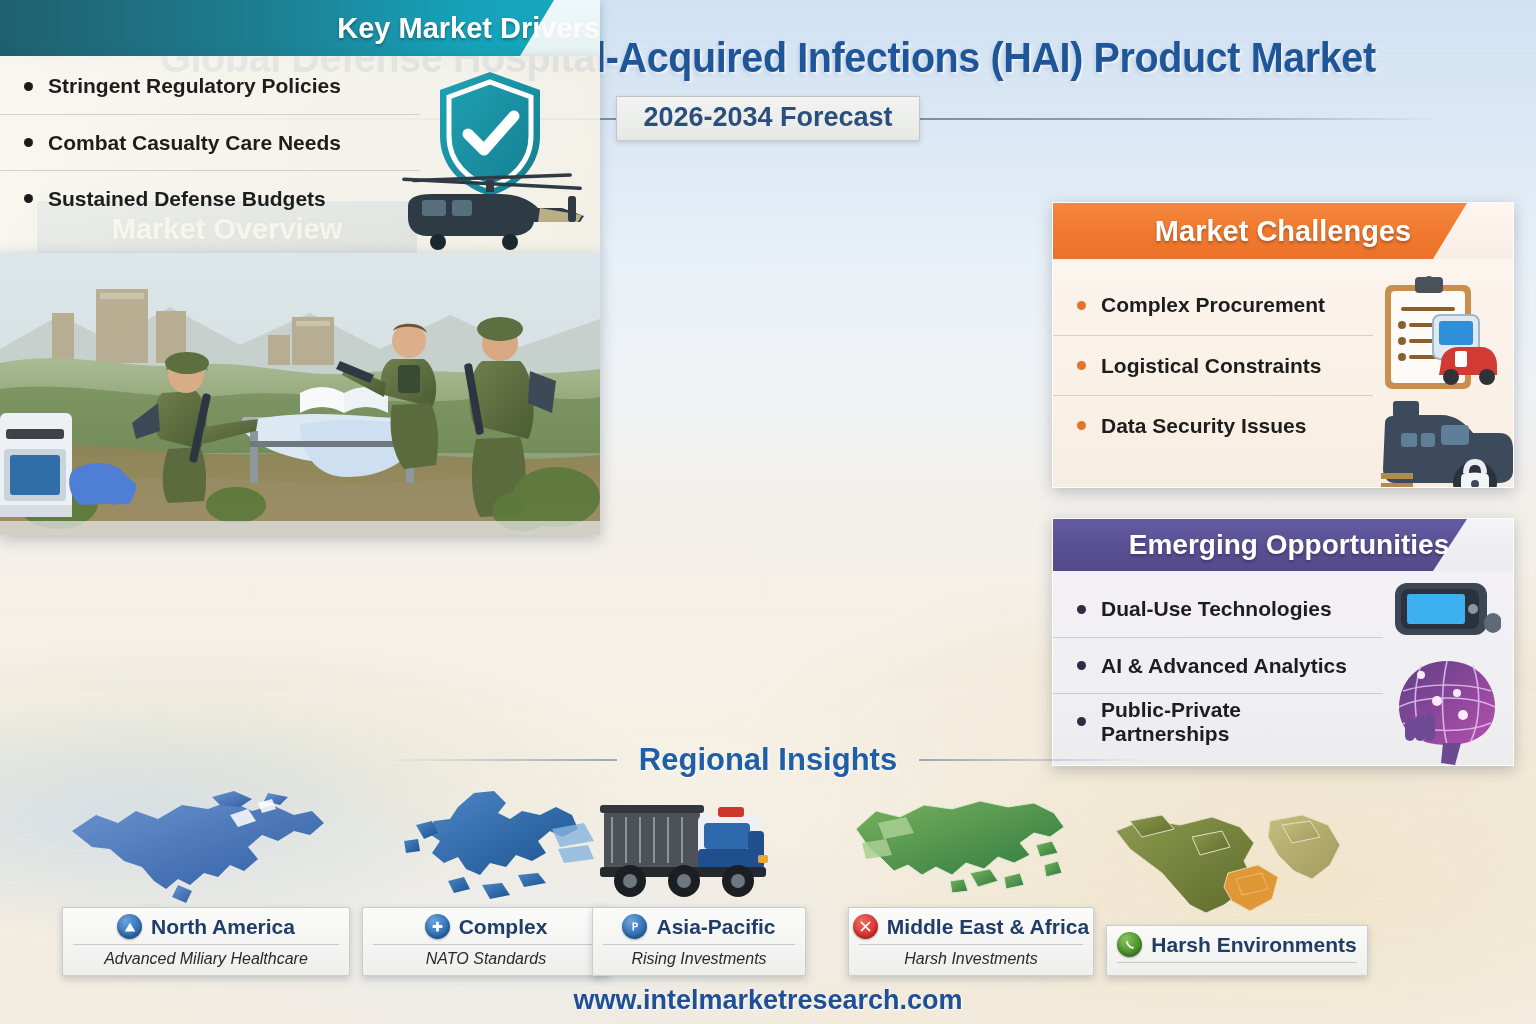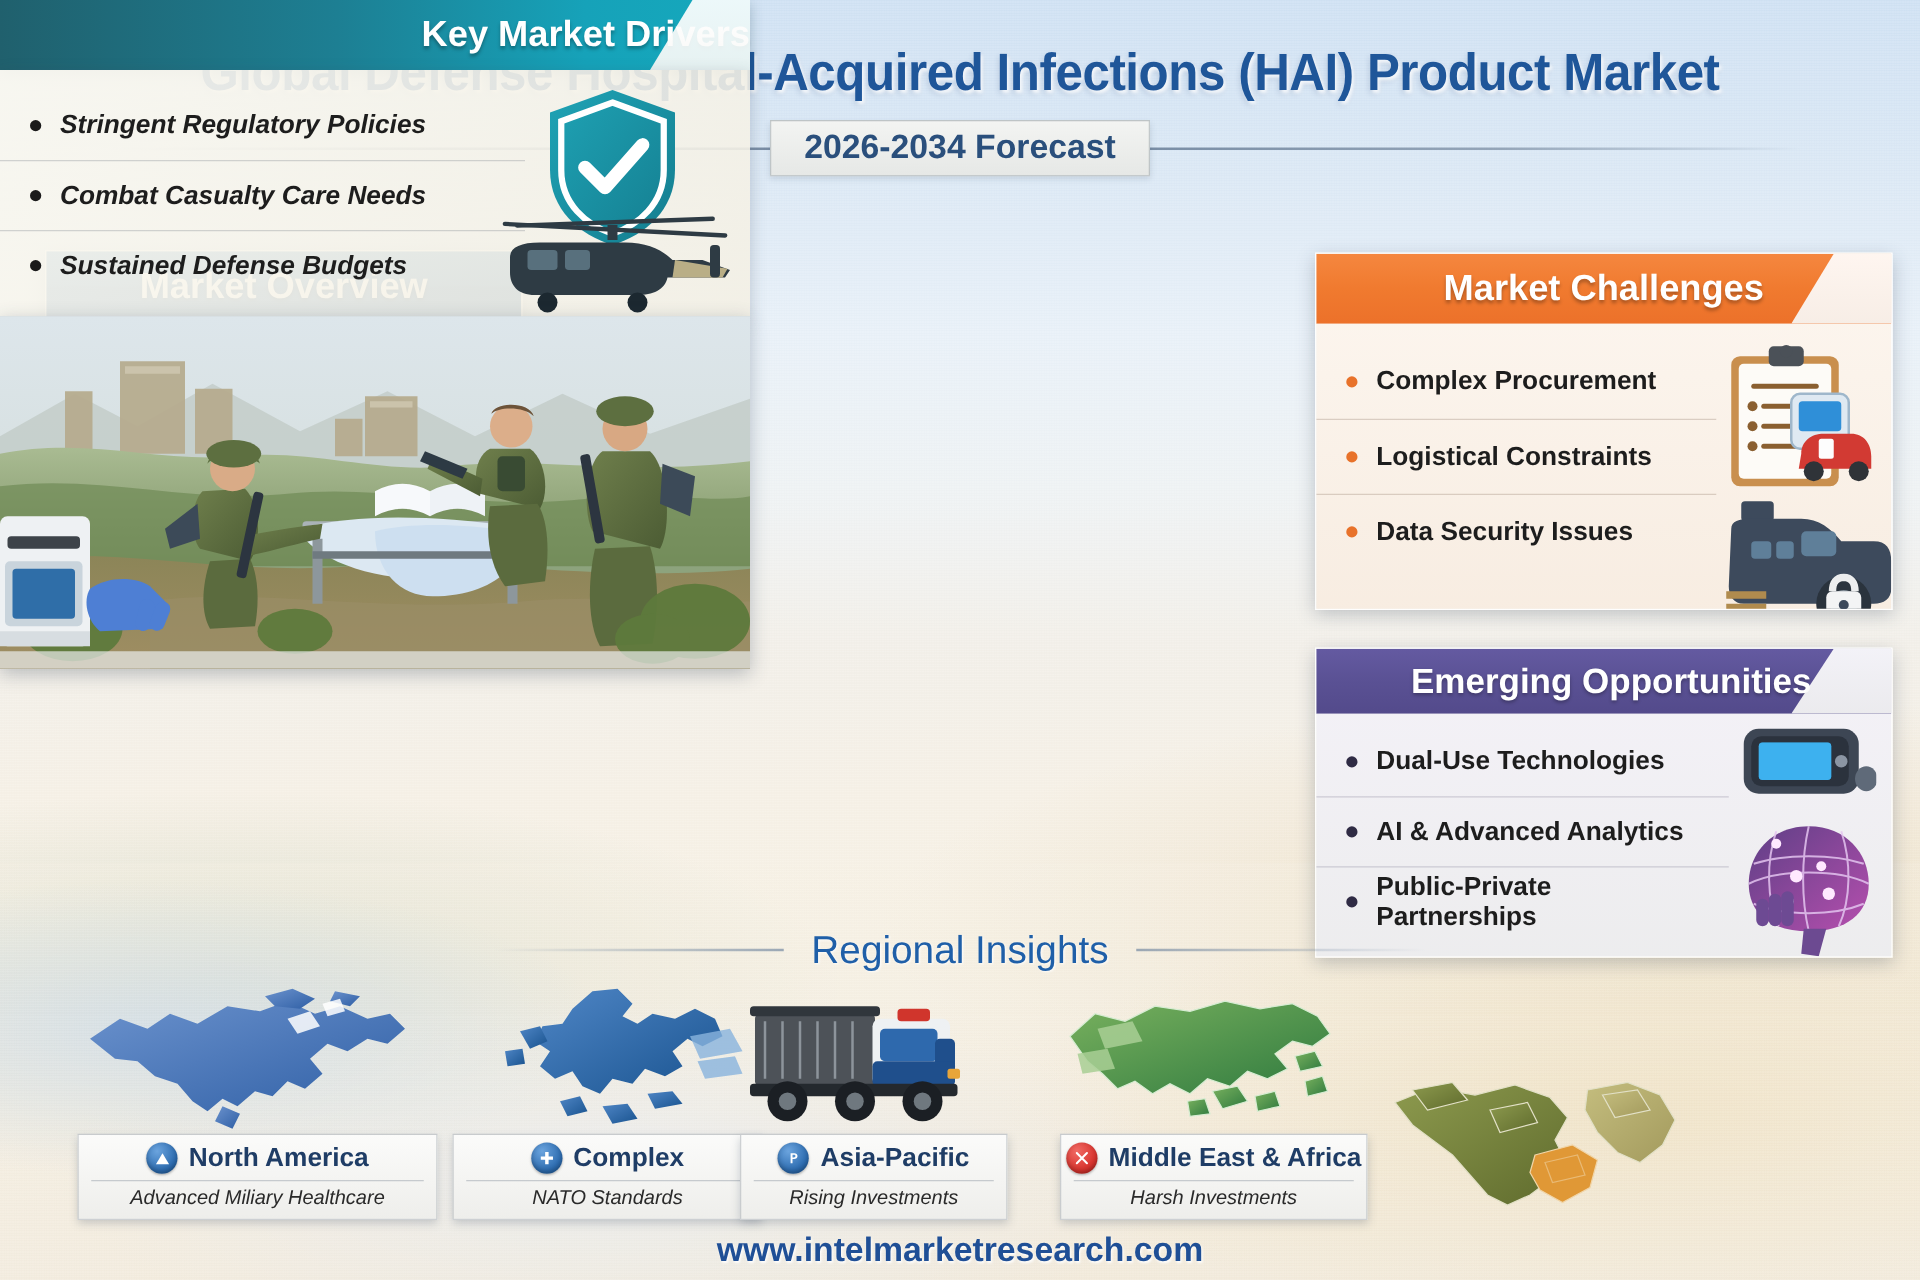--- a/index.html
+++ b/index.html
@@ -154,22 +154,21 @@
     justify-content: flex-end;
     padding-left: 76px;
     background: linear-gradient(90deg,#20606d 0%, #1d7f93 45%, #16a2b9 78%, #15a9bd 100%);
     box-shadow: 0 3px 10px rgba(30,70,85,.3);
   }
   #drivers-body {
     position: relative;
     height: 198px;
     background: linear-gradient(135deg, rgba(250,248,240,.92), rgba(244,240,228,.88));
     box-shadow: 0 4px 12px rgba(50,65,85,.25);
-    padding: 16px 0 0 0;
-    font-style: italic;
+    padding: 2px 0 0 0;
   }
   .bullet-list { list-style: none; }
   .bullet-item {
     display: flex; align-items: center;
     font-size: 21px;
     color: #1d1d1d;
     font-weight: 600;
     padding: 0 24px;
   }
   .bullet-dot {
@@ -219,21 +218,21 @@
   #opps-body .bullet-dot { background: #2f2b44; }
   #pager-wrap { position: absolute; right: 12px; top: 6px; width: 108px; height: 64px; }
   #brain-wrap { position: absolute; right: 10px; bottom: 0px; width: 112px; height: 110px; }
 
   
   #regional-title-wrap {
     position: absolute; left: 0; right: 0; top: 742px;
     display: flex; align-items: center; justify-content: center;
   }
   #regional-title {
-    font-size: 31px; font-weight: normal; color: #1f5fa8;
+    font-size: 31px; font-weight: bold; color: #1f5fa8;
     text-shadow: 1px 1px 2px rgba(255,255,255,.85);
     padding: 0 22px; position: relative; z-index: 2;
   }
   .reg-rule { height: 2px; width: 232px; background: linear-gradient(90deg, rgba(120,140,165,0), rgba(95,120,150,.6)); }
   .reg-rule.right { background: linear-gradient(90deg, rgba(95,120,150,.6), rgba(120,140,165,0)); }
 
   .region-card { position: absolute; bottom: 48px; }
   .region-map {
     width: 100%; height: 118px;
     position: relative;
@@ -818,15 +817,26 @@
       <g fill="url(#gAF2)" stroke="#e2e0c6" stroke-width="1">
         <path d="M164 14 L196 8 L222 18 L234 38 L224 58 L206 72 L188 64 L172 48 L162 30 Z"></path>
         <path d="M176 18 L204 14 L214 30 L186 36 Z"></path>
       </g>
       <g fill="#e09836" stroke="#f0d5a8" stroke-width="1">
         <path d="M122 66 L152 58 L172 70 L166 92 L144 104 L126 94 L118 80 Z"></path>
         <path d="M130 72 L156 66 L162 82 L136 88 Z" opacity=".55"></path>
       </g>
     </svg>
   </div>
+  <div class="region-label-box">
+    <div class="region-name-row">
+      <span class="reg-badge" style="background:radial-gradient(circle at 35% 28%, #86c45c, #4a8f2a 62%, #36701d);">
+        <svg viewBox="0 0 16 16" width="12" height="12">
+          <path d="M4.3 2.4 C3.3 3.2 2.6 4.4 3.2 6 C4.2 8.8 7.2 11.8 10 12.8 C11.6 13.4 12.8 12.7 13.6 11.7 L11.4 9.9 C10.9 10.3 10.4 10.5 9.9 10.2 C8.6 9.5 6.5 7.4 5.8 6.1 C5.5 5.6 5.7 5.1 6.1 4.6 Z" fill="#fff"></path>
+        </svg>
+      </span>
+      <span class="region-name">Harsh Environments</span>
+    </div>
+    <div class="region-sub"></div>
+  </div>
 </div>
 
 <div id="footer-url">www.intelmarketresearch.com</div>
 
 </body></html>

